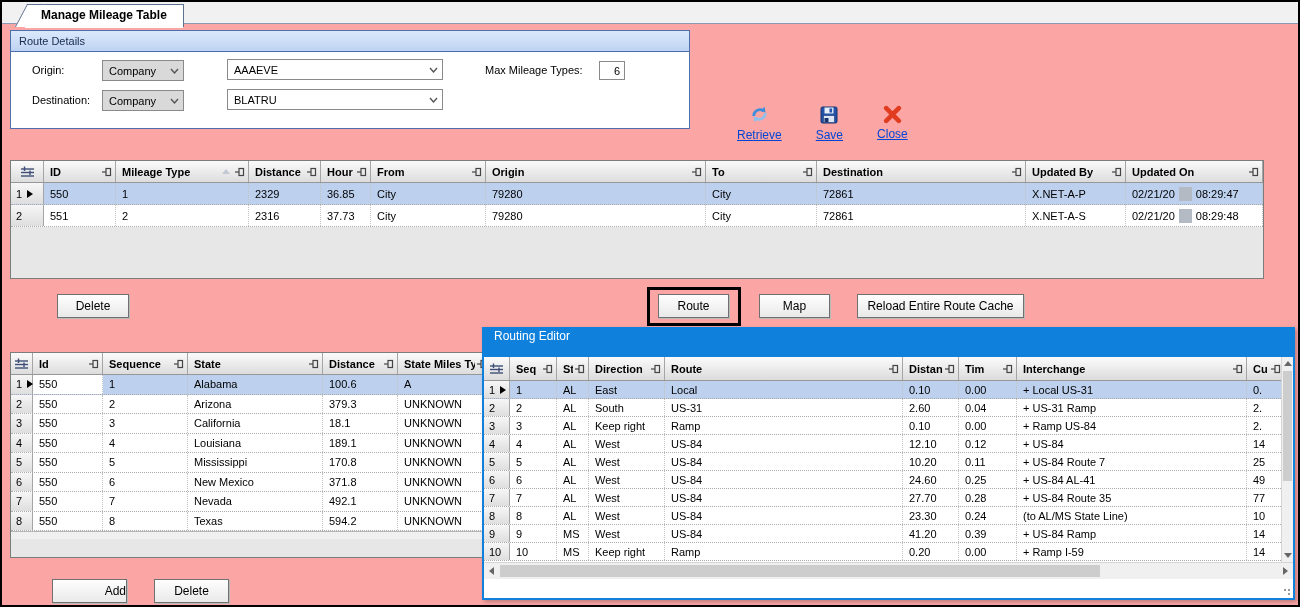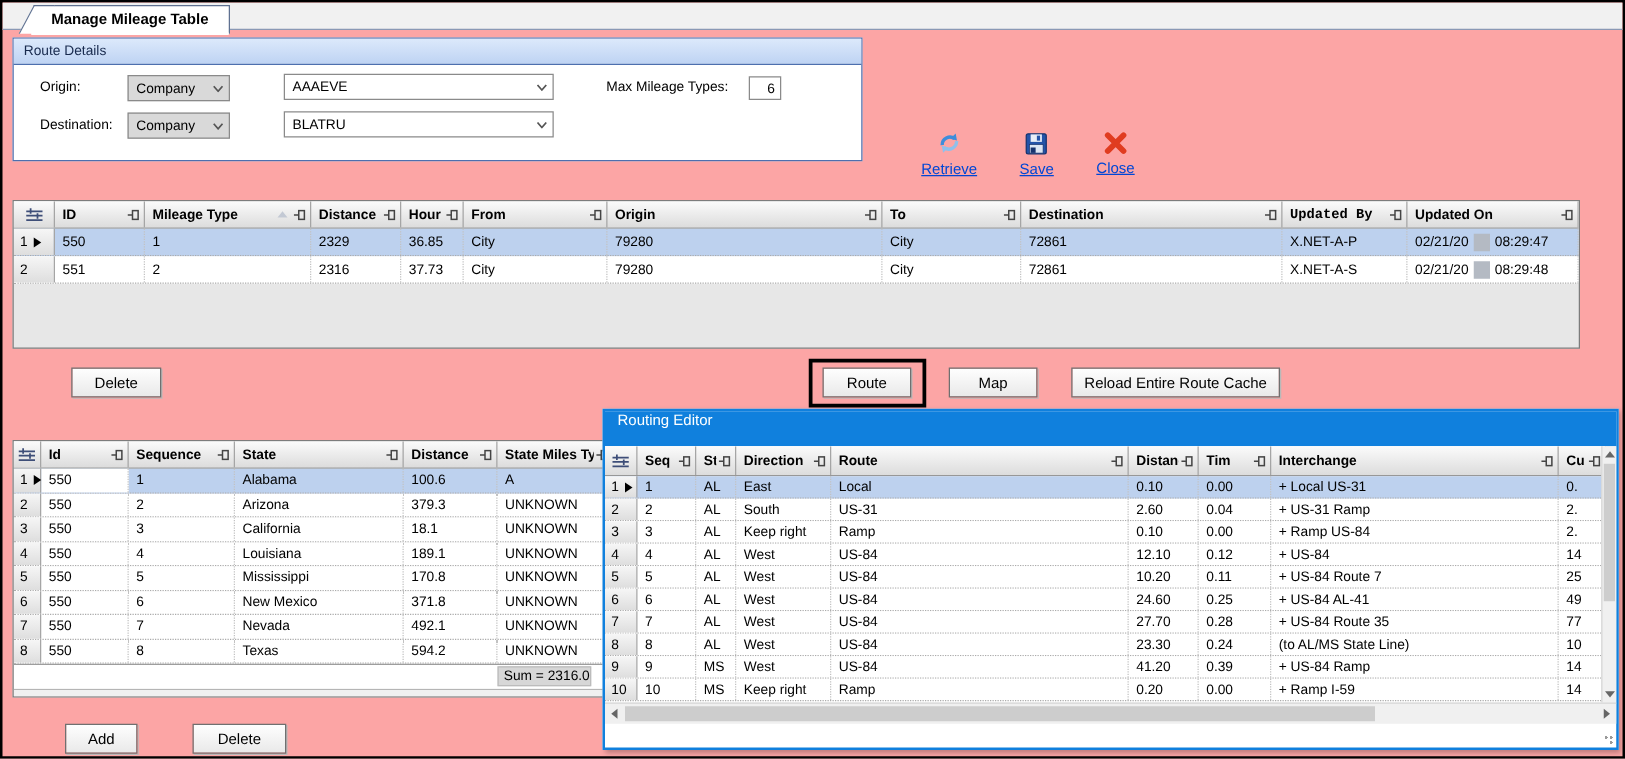--- a/index.html
+++ b/index.html
@@ -216,21 +216,21 @@
         </div>
         <div class="ghc" style="width: 209px;">
           <span class="lbl">Destination</span>
           <span class="pin">
             <svg width="10" height="10" viewBox="0 0 10 10">
               <line x1="0" y1="5" x2="4" y2="5" stroke="#444" stroke-width="1.2"></line>
               <rect x="4" y="1.5" width="4.5" height="7" fill="none" stroke="#444" stroke-width="1.2"></rect>
             </svg>
           </span>
         </div>
-        <div class="ghc" style="width: 100px; font-family: Liberation Mono, monospace;">
+        <div class="ghc" style="width: 100px;">
           <span class="lbl">Updated By</span>
           <span class="pin">
             <svg width="10" height="10" viewBox="0 0 10 10">
               <line x1="0" y1="5" x2="4" y2="5" stroke="#444" stroke-width="1.2"></line>
               <rect x="4" y="1.5" width="4.5" height="7" fill="none" stroke="#444" stroke-width="1.2"></rect>
             </svg>
           </span>
         </div>
         <div class="ghc" style="flex: 1 1 0%;">
           <span class="lbl">Updated On</span>
@@ -422,27 +422,24 @@
       <div class="grow" style="height: 19.5px;">
         <div class="grh" style="width: 22px;">
           <span class="num">8</span>
         </div>
         <div class="gc" style="width: 70px;">550</div>
         <div class="gc" style="width: 85px;">8</div>
         <div class="gc" style="width: 135px;">Texas</div>
         <div class="gc" style="width: 75px;">594.2</div>
         <div class="gc" style="flex: 1 1 0%;">UNKNOWN</div>
       </div>
-      <div class="gfoot" style="height: 20px;">
-        <div class="sumbox" style="left: 387px;">Sum = 2316.0</div>
-      </div>
       <div class="gstrip" style="height: 7px;"></div>
     </div>
 
-  <div class="btn" style="left:50px;top:577px;width:58px;">Add</div>
+  <div class="btn" style="left:50px;top:577px;width:75px;text-align:right;">Add</div>
   <div class="btn" style="left:152px;top:577px;width:75px;">Delete</div>
 
   <div class="rewin">
     <div class="retitle">
       <span>Routing Editor</span>
     </div>
     <div class="regrid grid" id="grid-routing" style="width: 801px; height: 205px; position: absolute; border: none; left: 0px; top: 28px;">
         <div class="ghead" style="height: 24px;">
           <div class="gcorner" style="width: 26px;">
             <svg width="15" height="12" viewBox="0 0 15 12">

